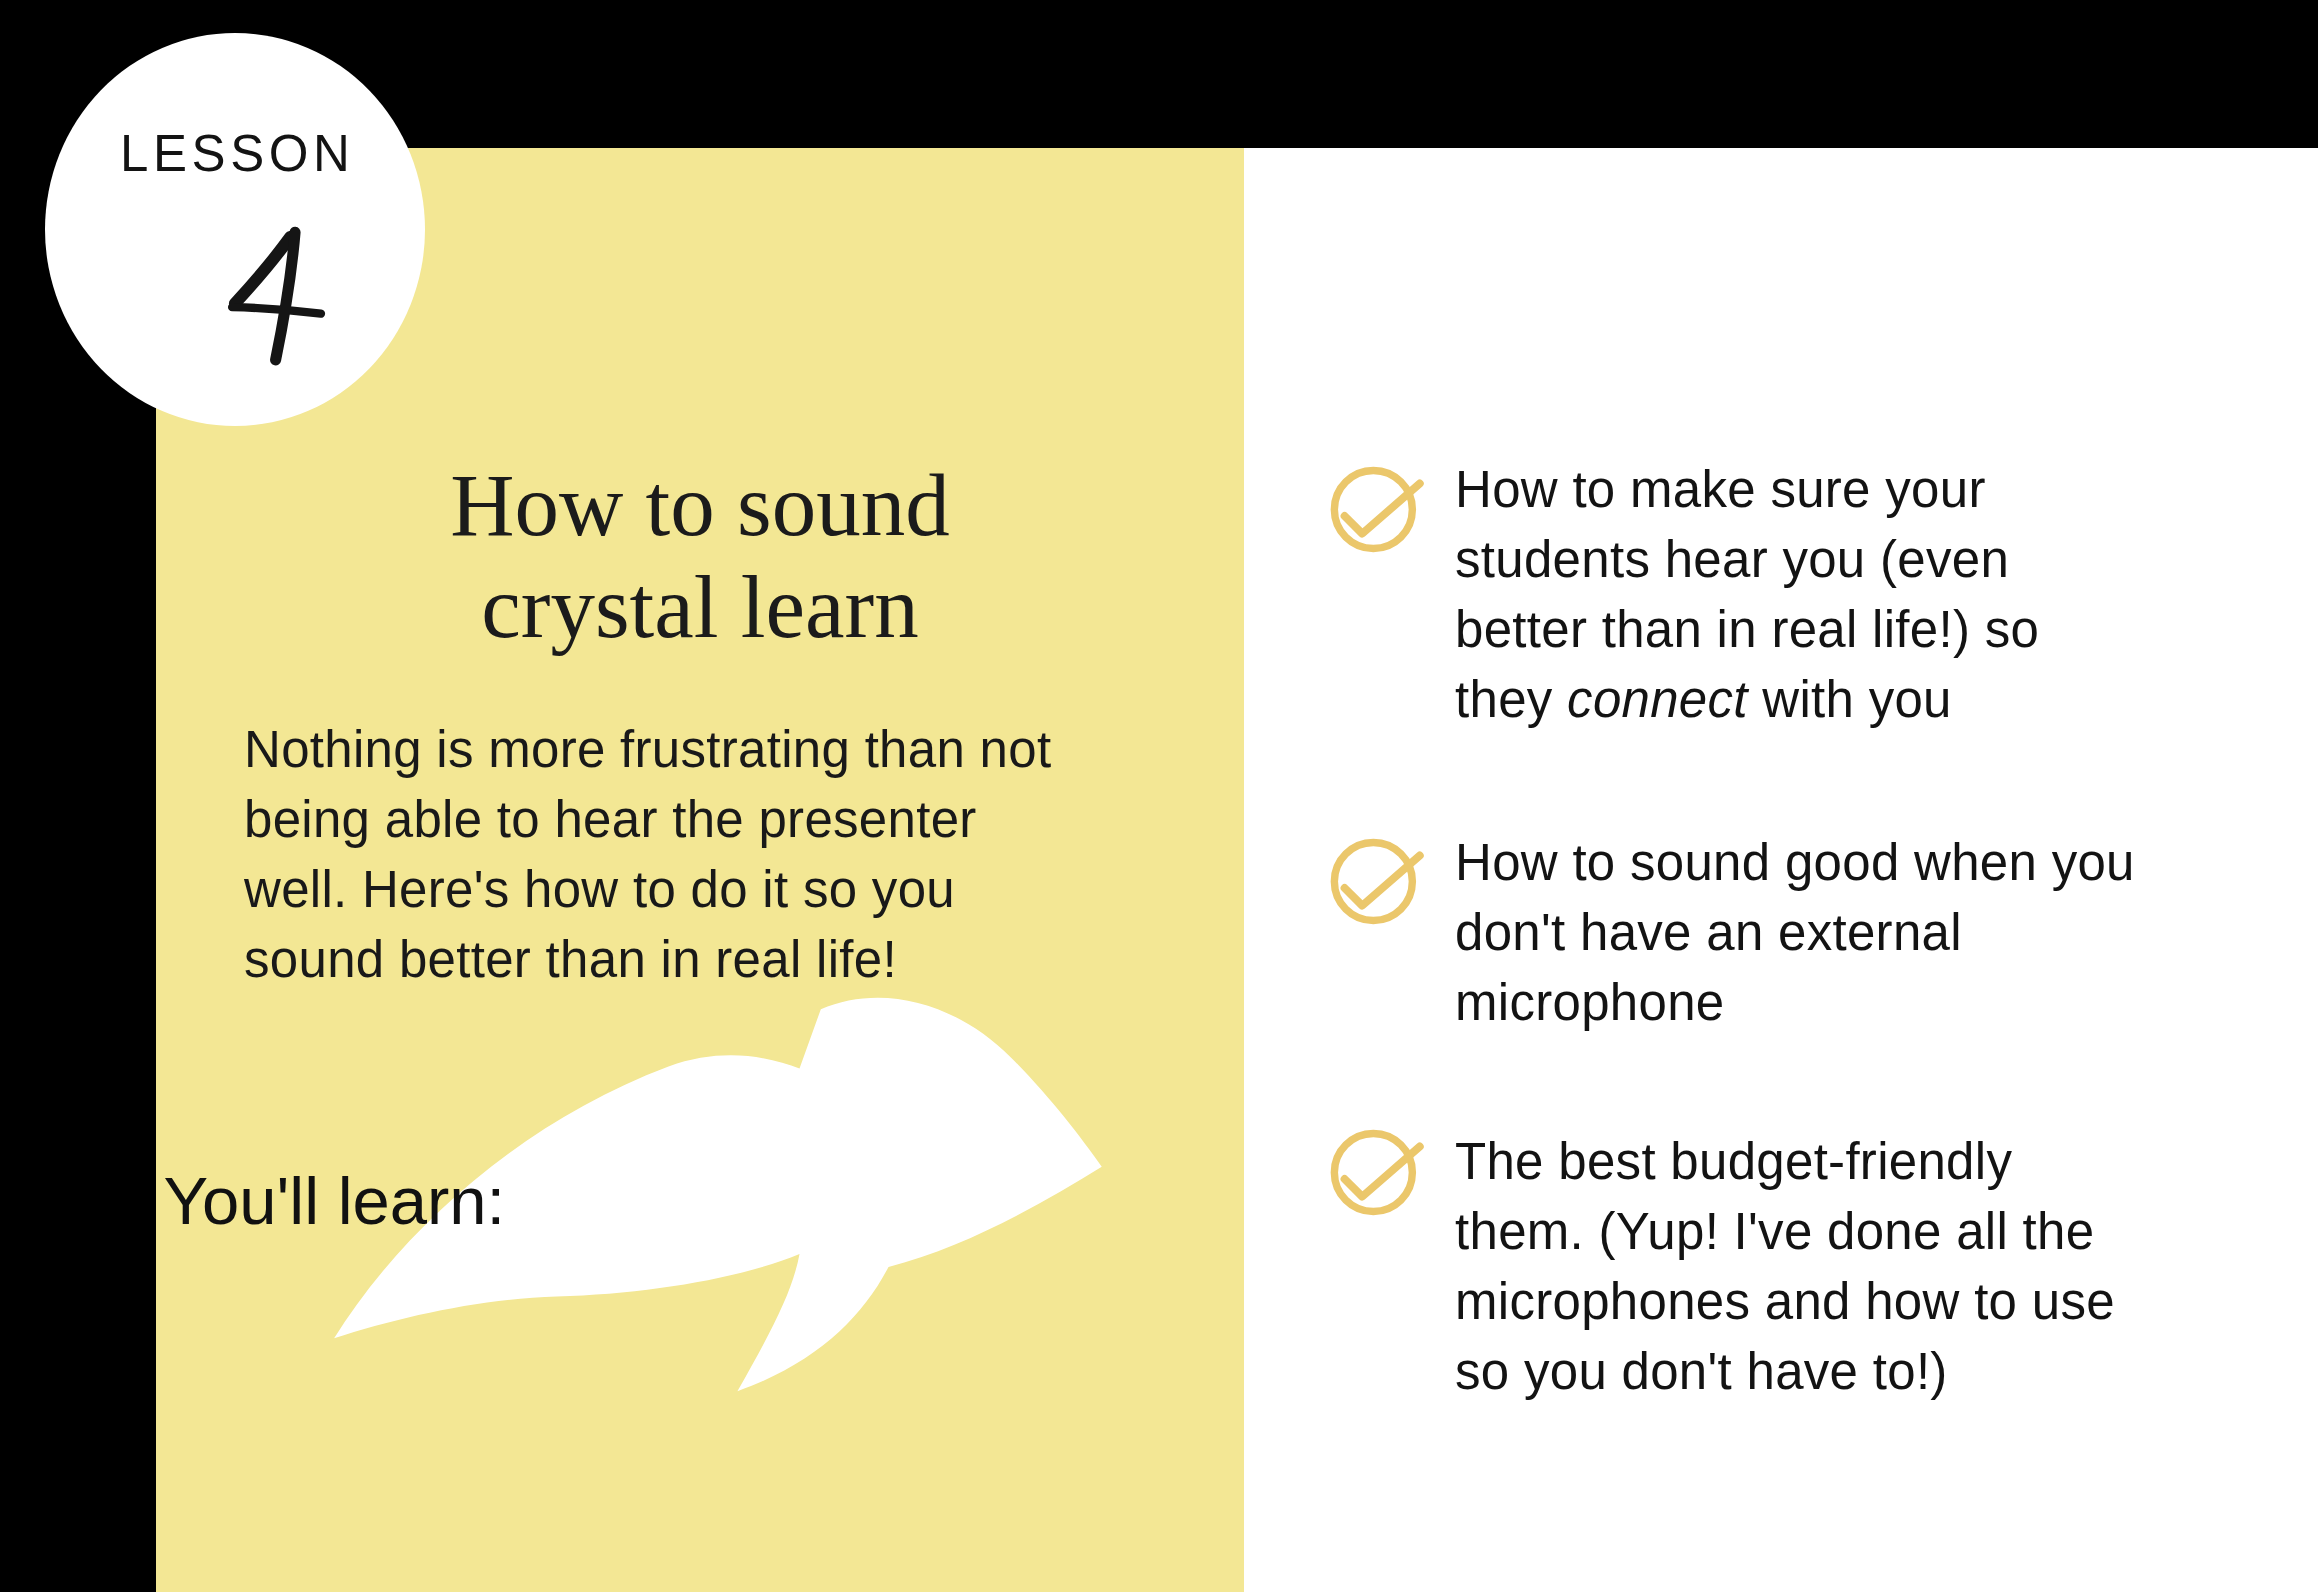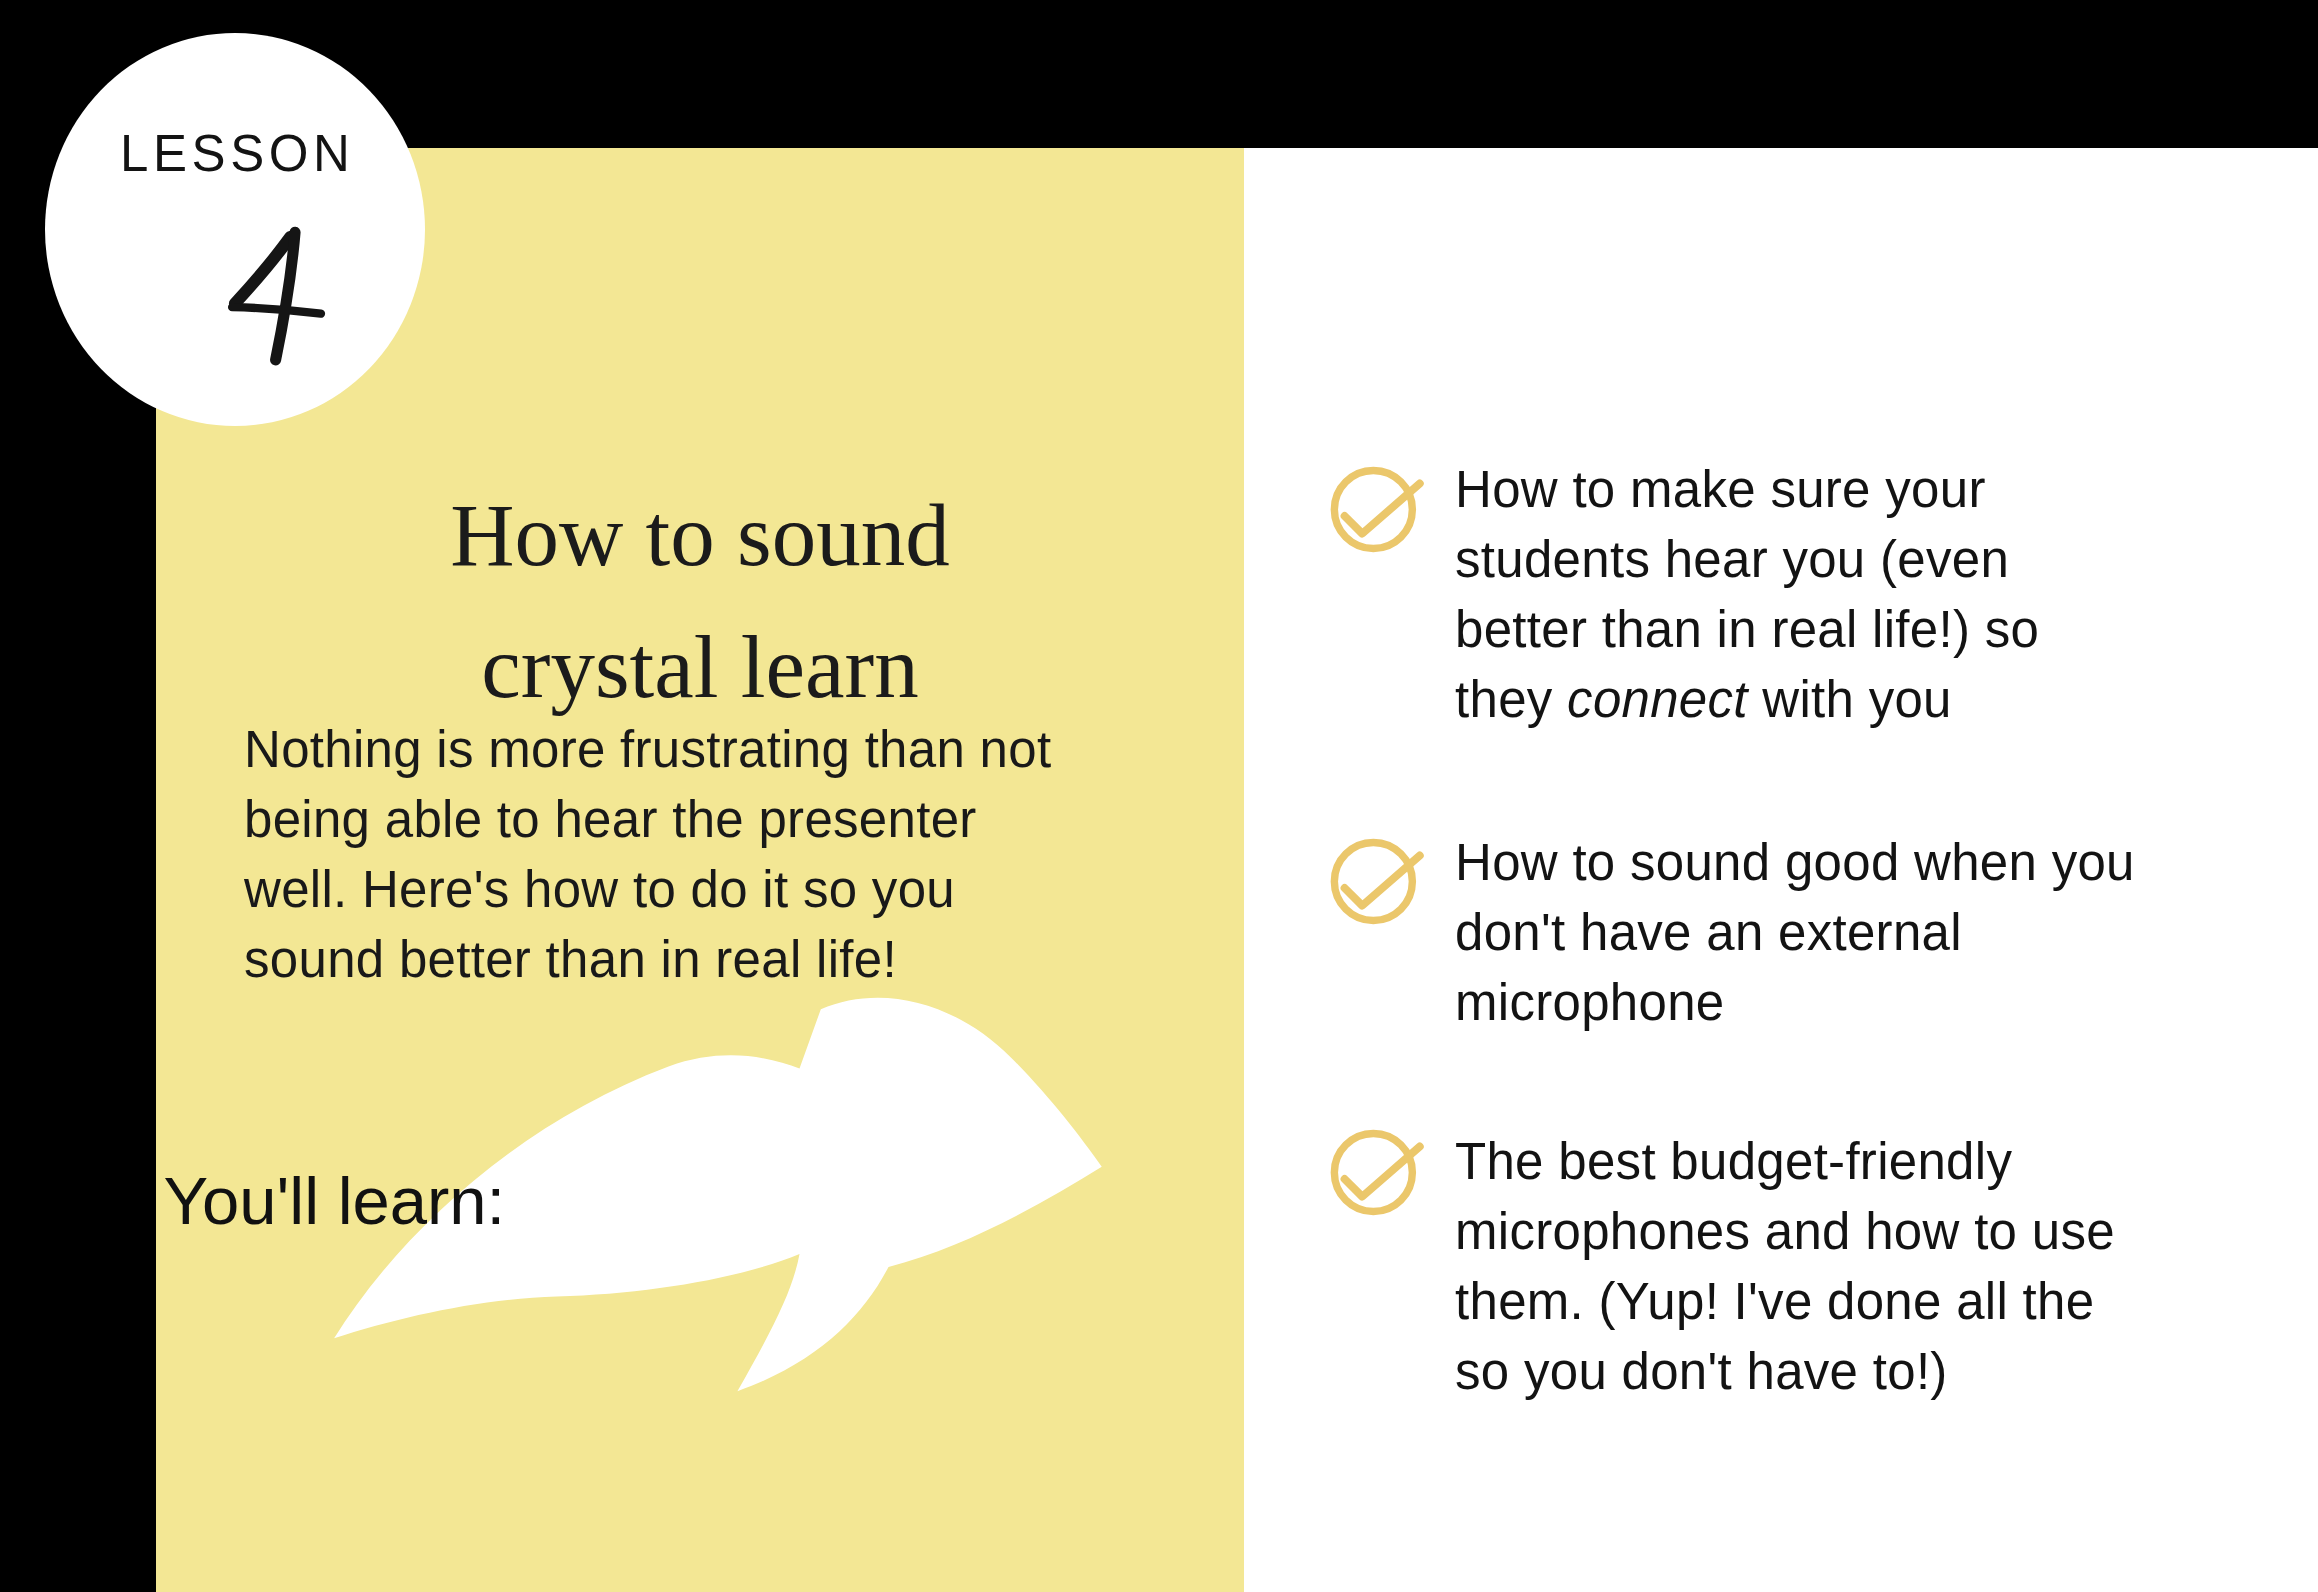--- a/index.html
+++ b/index.html
@@ -11,21 +11,21 @@
   
   .badge{position:absolute;left:45px;top:33px;width:380px;height:393px;background:#FFFFFF;border-radius:50%;}
   .badge-label{position:absolute;top:93px;left:0;right:0;text-align:center;
                font-size:51px;line-height:56px;letter-spacing:4.6px;padding-left:4.6px;color:#131313;}
   .badge-number-svg{position:absolute;left:137px;top:190px;width:153px;height:148px;overflow:visible;}
   .sr{position:absolute;width:0.9px;height:0.9px;overflow:hidden;clip-path:inset(50%);}
   
   .title{position:absolute;left:0;top:306px;width:100%;margin:0;text-align:center;
          font-family:"Liberation Serif",serif;font-weight:normal;
          font-size:89px;line-height:102px;color:#1b1b1b;}
-  .title span{display:block;margin-top:30px;}
+  .title span{display:block;}
   .para{position:absolute;left:88px;top:567px;font-size:51px;line-height:70px;
         letter-spacing:0.3px;color:#191919;white-space:nowrap;}
   .arrow-svg{position:absolute;left:167px;top:835px;width:788px;height:413px;overflow:visible;}
   .learn{position:absolute;left:7.4px;top:1016px;width:1088px;
          font-size:67px;line-height:74px;color:#111;}
   
   .check-icon{position:absolute;left:82px;width:104px;height:93px;overflow:visible;}
   .ci-1{top:315px;} .ci-2{top:687px;} .ci-3{top:978px;}
   .check-text{position:absolute;left:211px;font-size:51px;line-height:70px;
               letter-spacing:0.3px;color:#131313;white-space:nowrap;}
@@ -89,22 +89,22 @@
       <div>don't have an external</div>
       <div>microphone</div>
     </div>
 
     <svg class="check-icon ci-3" viewBox="0 0 112 100">
       <circle cx="51" cy="50" r="42" fill="none" stroke="#EBC76B" stroke-width="8"></circle>
       <path d="M 20 57 L 39 76 L 101 22" fill="none" stroke="#EBC76B" stroke-width="8.5" stroke-linecap="round" stroke-linejoin="round"></path>
     </svg>
     <div class="check-text ct-3">
       <div>The best budget-friendly</div>
+      <div>them. (Yup! I've done all the</div>
       <div>microphones and how to use</div>
-      <div>them. (Yup! I've done all the</div>
       <div>so you don't have to!)</div>
     </div>
   </div>
 
   <div class="badge">
     <div class="badge-label">LESSON</div>
     <svg class="badge-number-svg" viewBox="0 0 165 160">
       <path d="M 117 15 Q 93 48 57 87" fill="none" stroke="#151515" stroke-width="13" stroke-linecap="round"></path>
       <path d="M 54 91 Q 100 92 150 98" fill="none" stroke="#151515" stroke-width="9" stroke-linecap="round"></path>
       <path d="M 122 10 Q 117 70 101 148" fill="none" stroke="#151515" stroke-width="12" stroke-linecap="round"></path>

